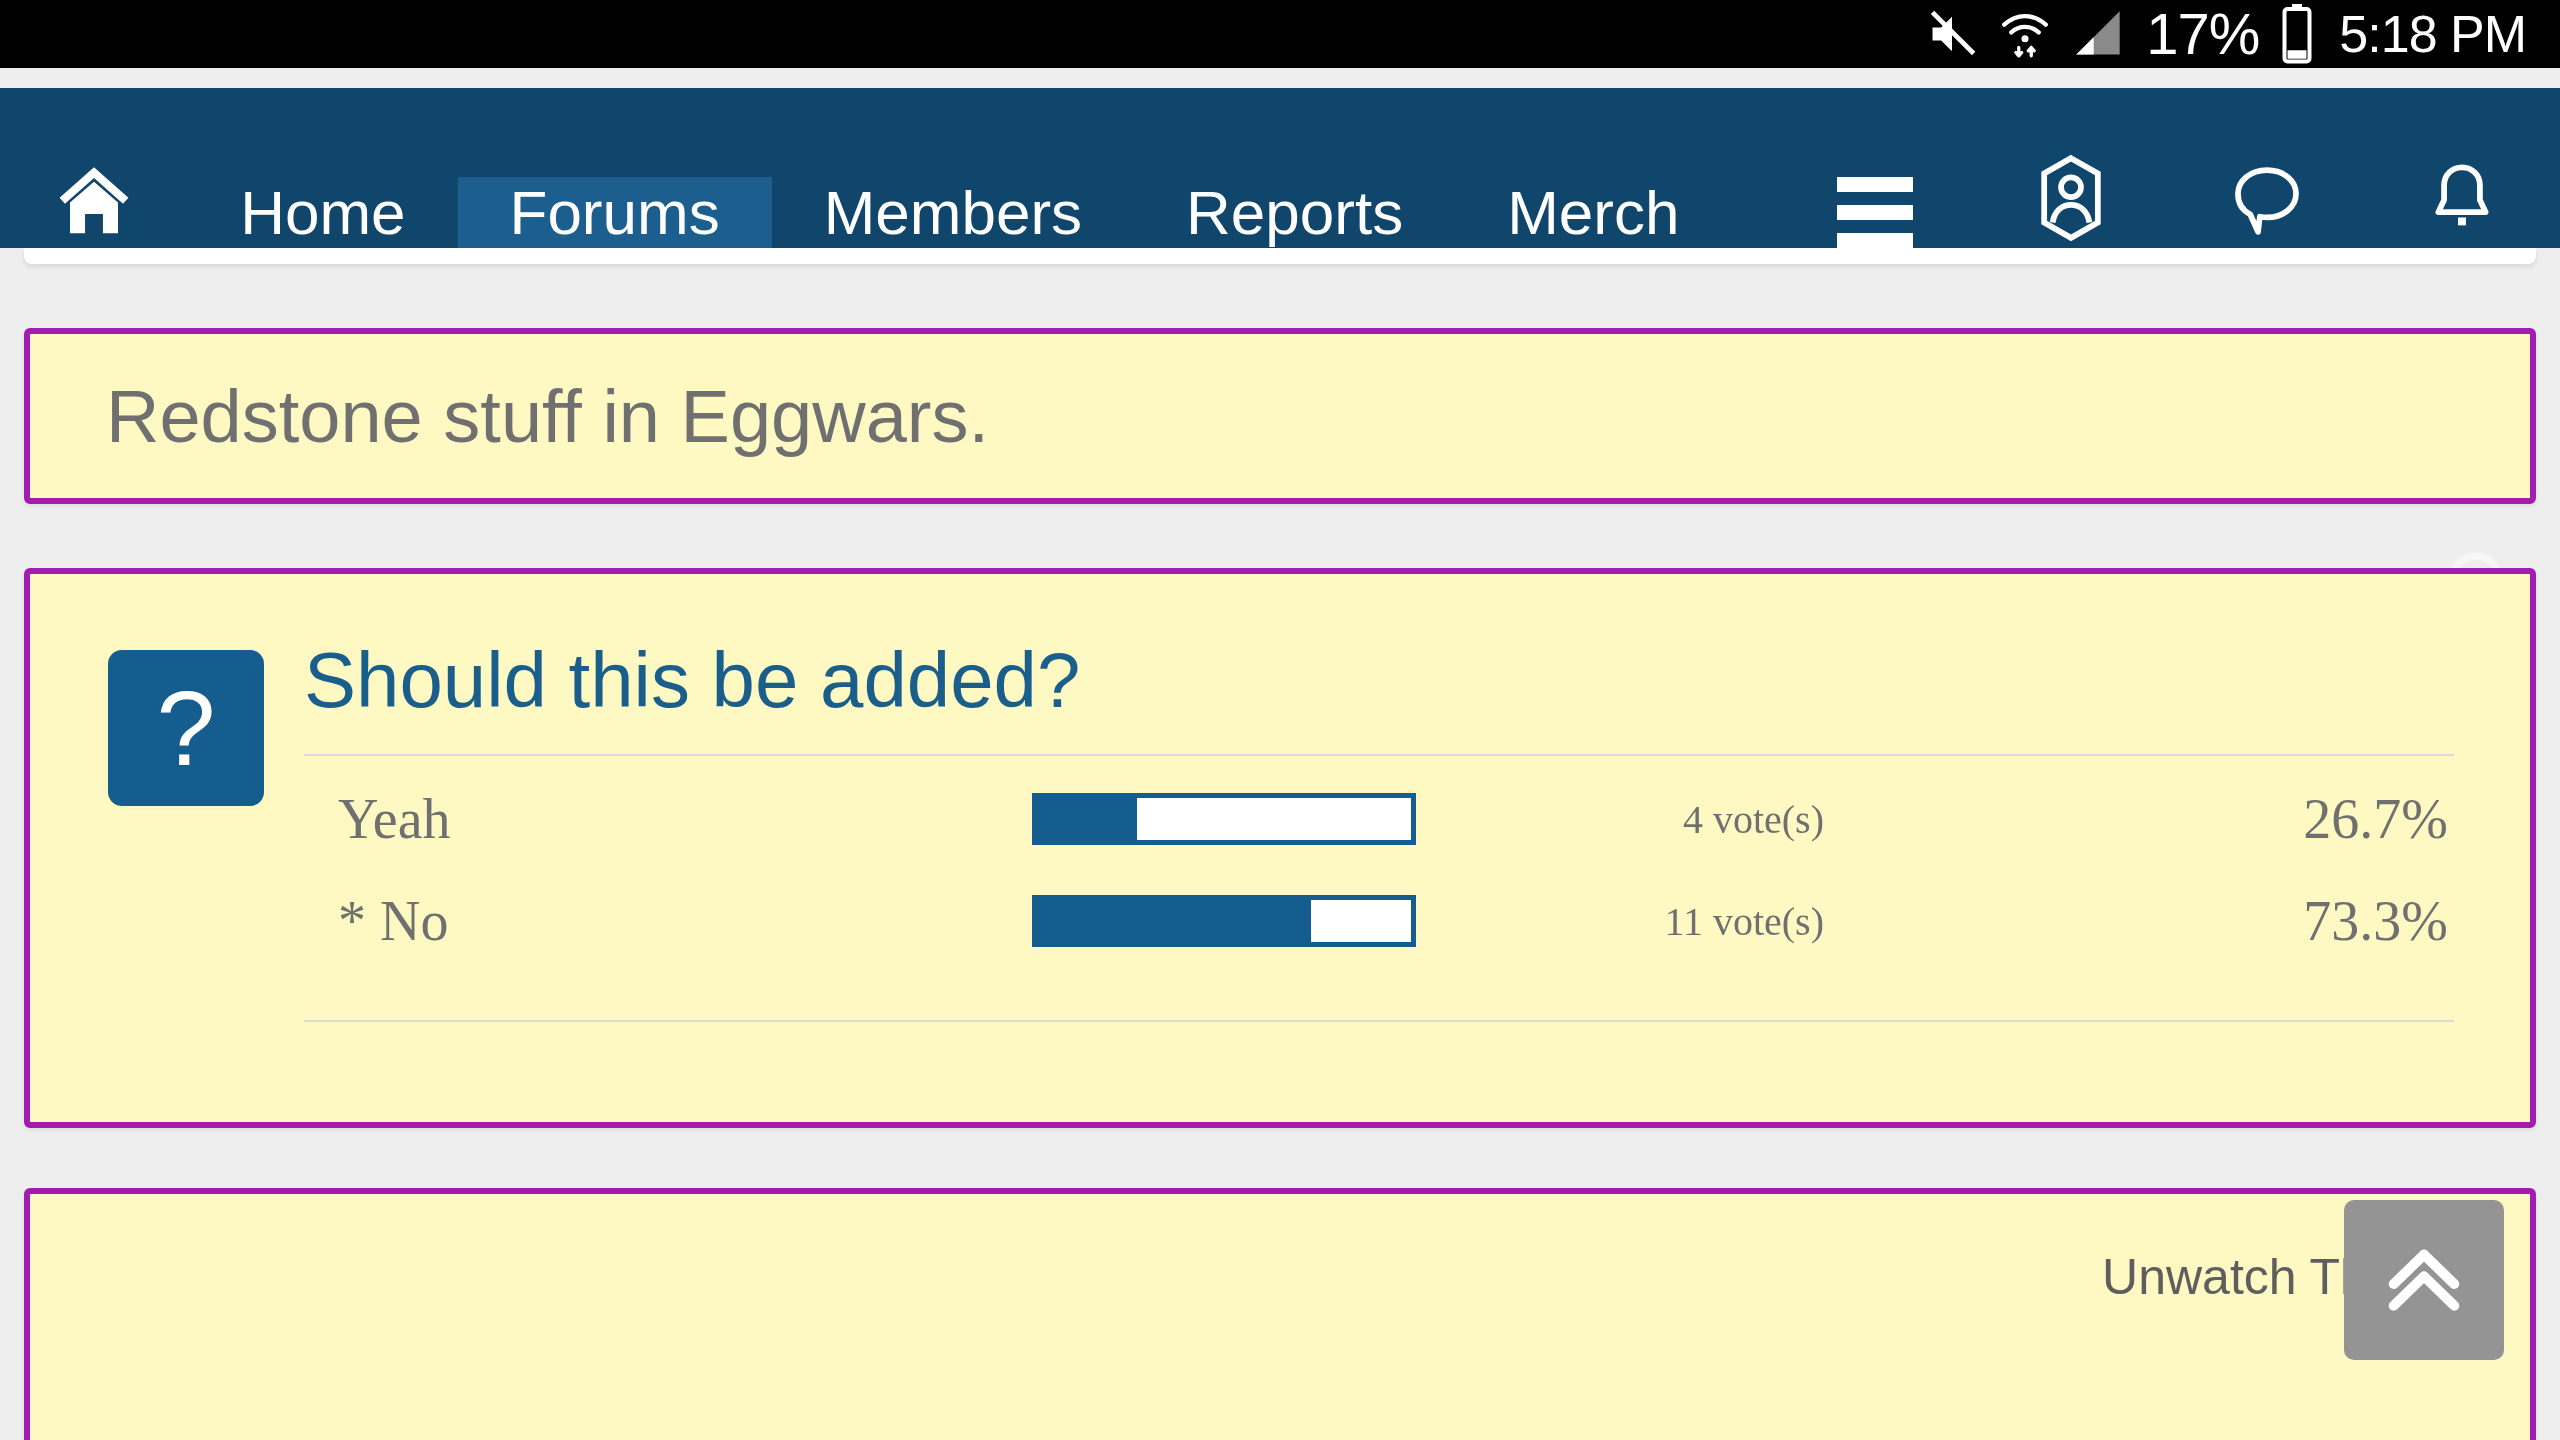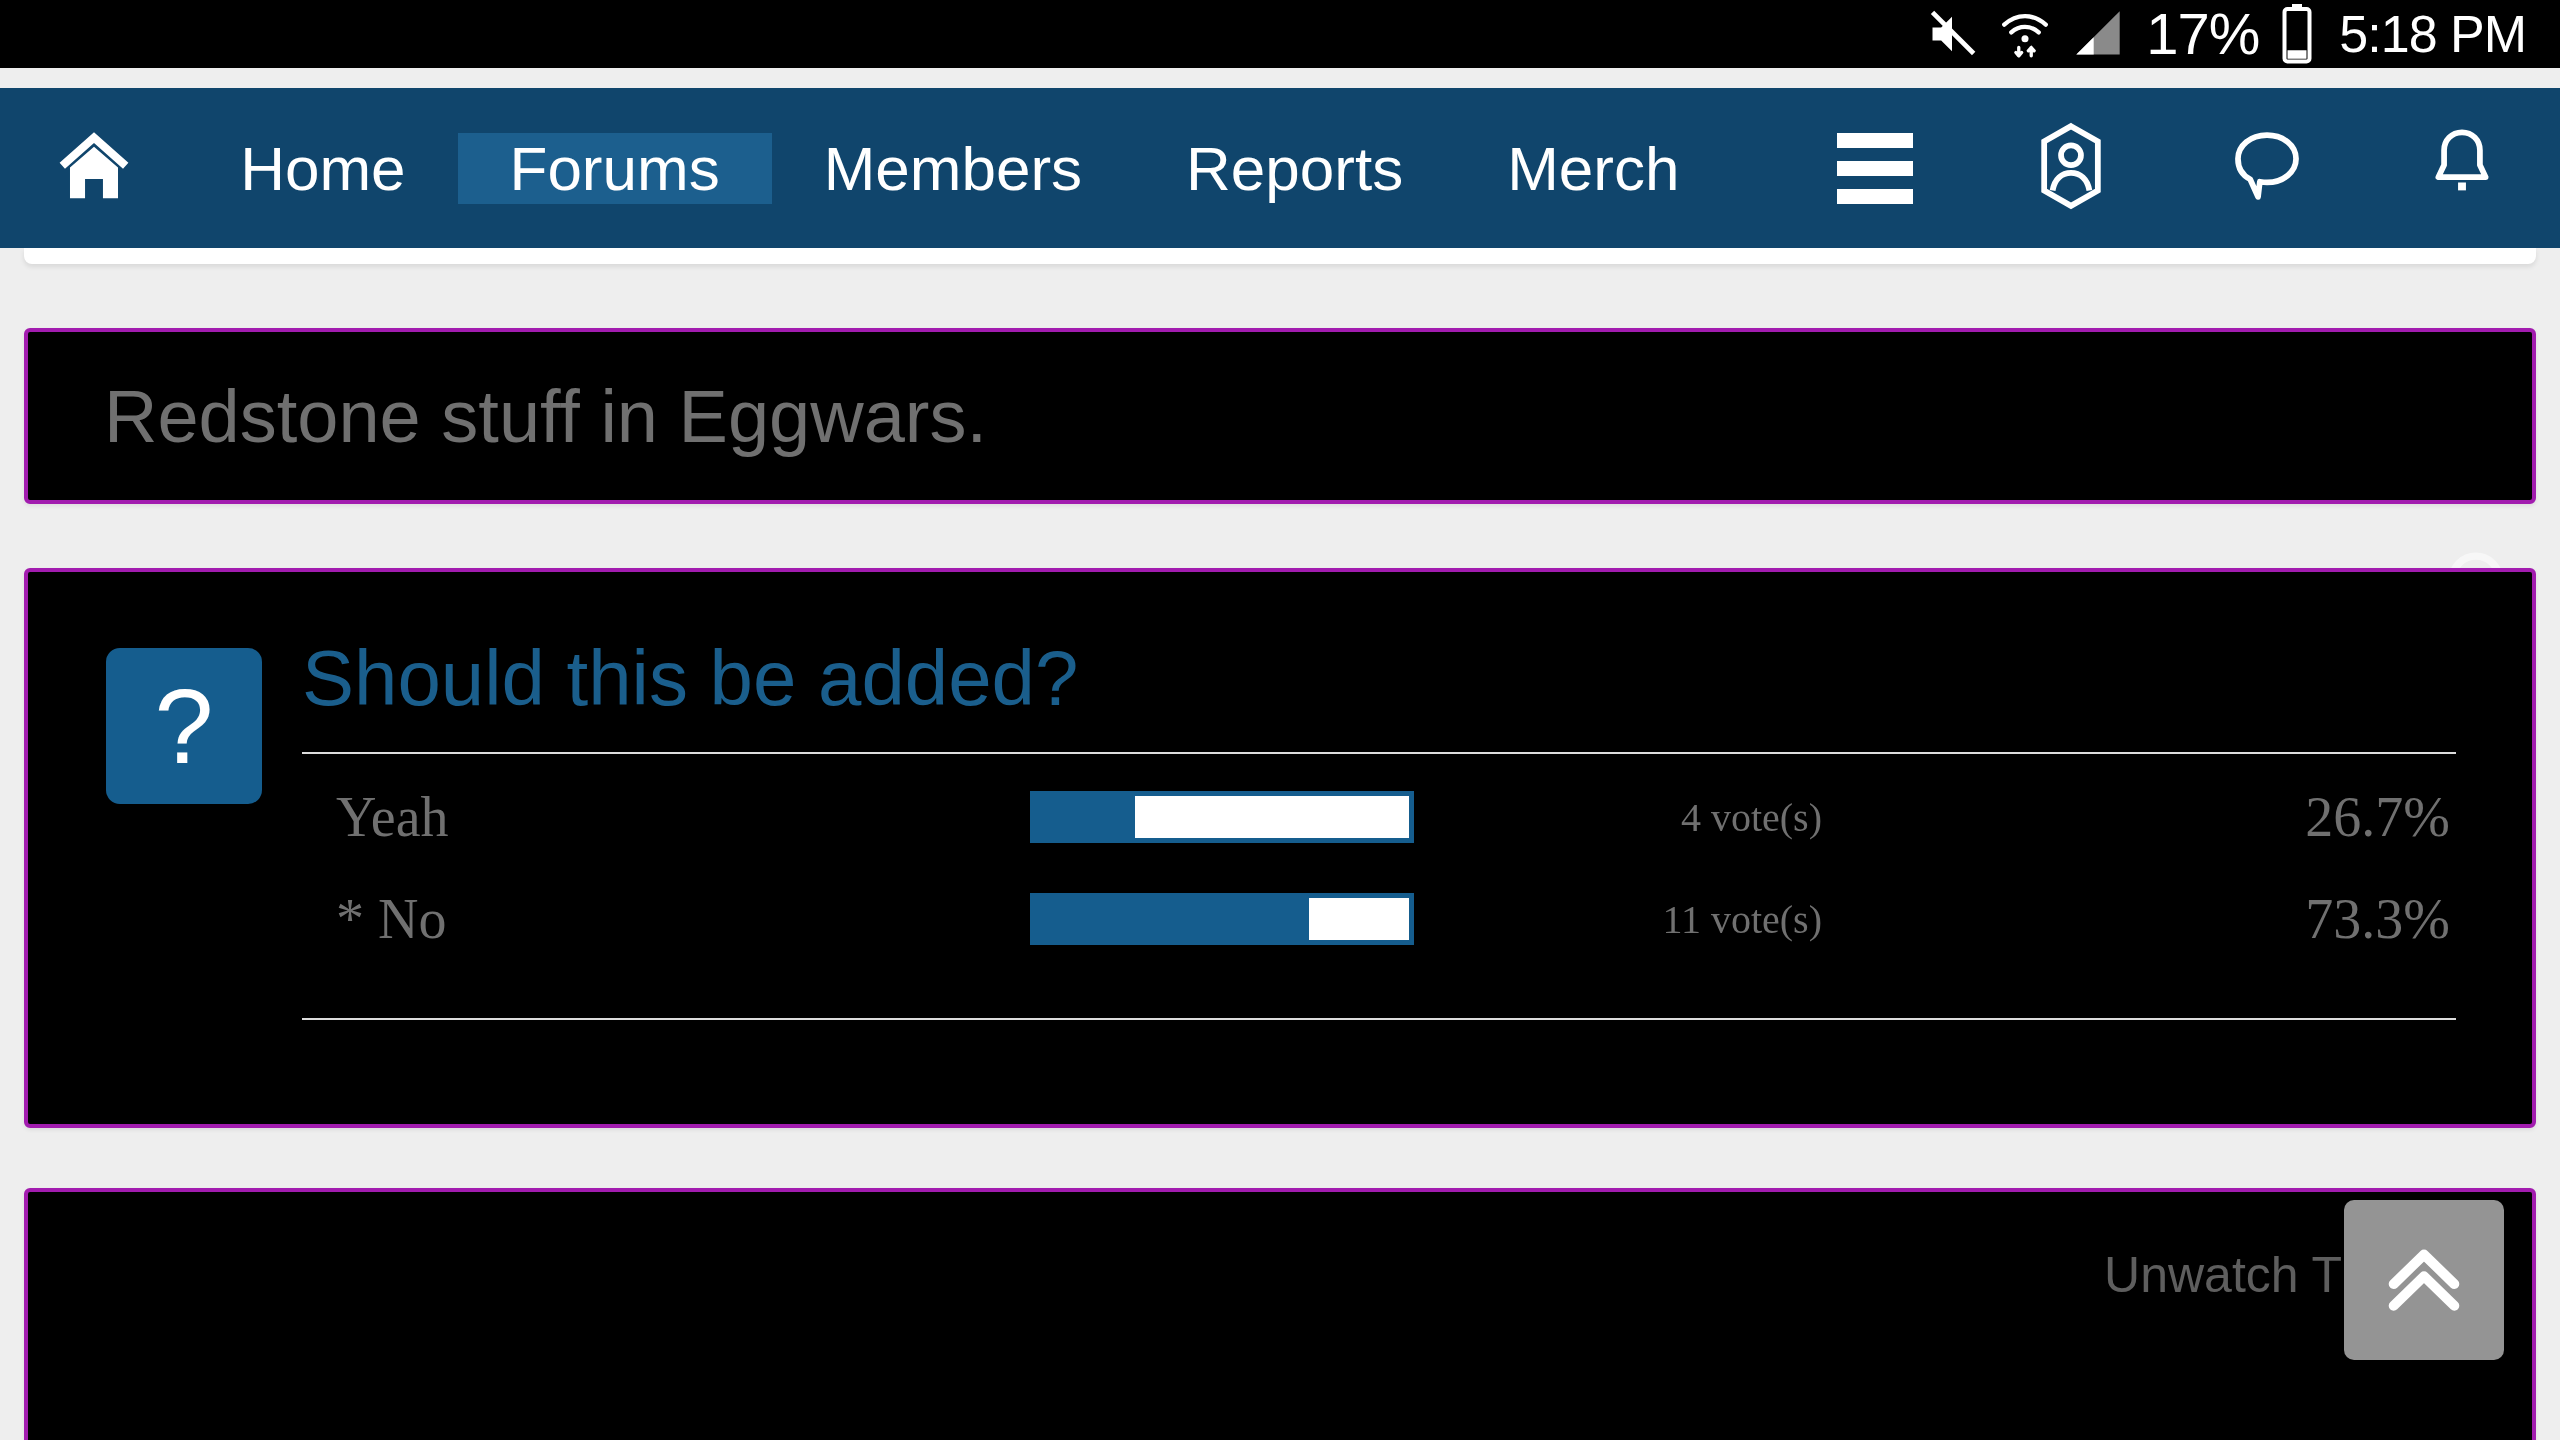--- a/index.html
+++ b/index.html
@@ -28,21 +28,21 @@
   .status-time{
     color:#ffffff; font-size:52px; font-weight:400;
     letter-spacing:-1px; line-height:1; margin-left:4px;
   }
 
   
   .navbar{
     position:absolute; top:88px; left:0;
     width:2560px; height:160px;
     background:#10456c;
-    display:flex; align-items:center;
+    display:flex; align-items:flex-end;
   }
   .nav-home-icon{
     width:200px;
     display:flex; align-items:center; justify-content:center;
   }
   .nav-tab{
     display:flex; align-items:center; justify-content:center;
     padding:0 52px;
     color:#ffffff;
     font-size:62px;
@@ -80,22 +80,22 @@
   }
 
   .search-icon-float{
     position:absolute; top:296px; left:2440px;
     opacity:.55;
     pointer-events:none;
   }
 
   .card{
     position:absolute; left:24px; width:2512px;
-    background:#000000;
-    border:4px solid #a21caf;
+    background:#fef9c3;
+    border:6px solid #a21caf;
     border-radius:6px;
     box-shadow:0 2px 4px rgba(0,0,0,.07);
   }
 
   
   .card-title{ top:80px; height:176px; }
   .thread-title{
     position:absolute; left:76px; top:50%;
     transform:translateY(-50%);
     font-size:74px; color:#707070; font-weight:400;

